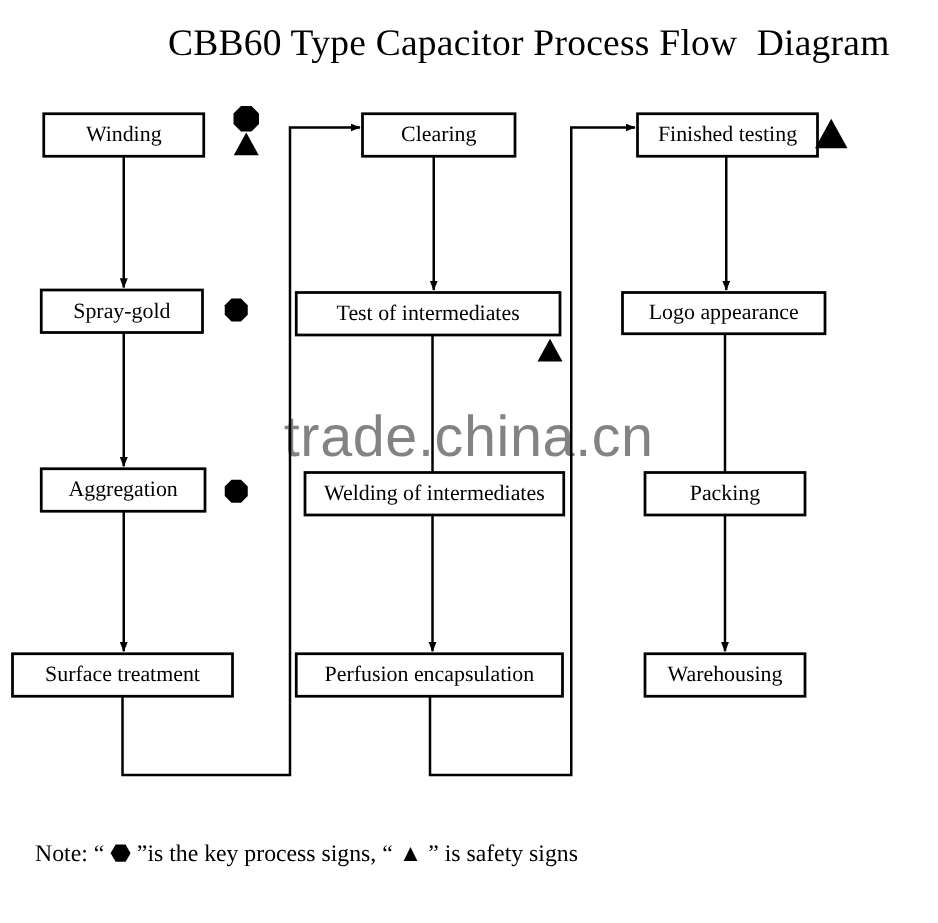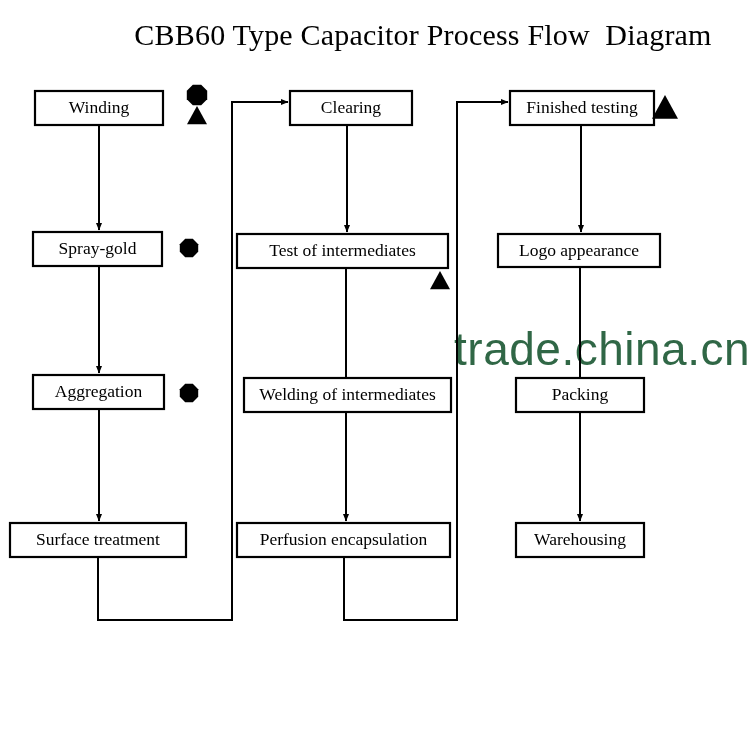--- a/index.html
+++ b/index.html
@@ -61,24 +61,24 @@
   }
   .sign-shape {
     fill: #000000;
     stroke: none;
   }
   #watermark {
     position: absolute;
     left: 0;
     top: 322px;
     width: 750px;
-    text-align: right;
+    text-align: center;
     font-family: "Liberation Sans", "DejaVu Sans", sans-serif;
     font-size: 46px;
-    color: #14532d;
+    color: #737373;
     opacity: 0.88;
     letter-spacing: 0.5px;
     pointer-events: none;
     white-space: pre;
   }
 </style>
 </head>
 <body>
 
 <div id="page">
@@ -160,14 +160,15 @@
     <g id="signs-layer">
         <polygon points="207.2,99.2 201.2,105.2 192.8,105.2 186.8,99.2 186.8,90.8 192.8,84.8 201.2,84.8 207.2,90.8" class="sign-shape"></polygon>
         <polygon points="197,106 207,124.2 187,124.2" class="sign-shape"></polygon>
         <polygon points="198.2,251.8 192.8,257.2 185.2,257.2 179.8,251.8 179.8,244.2 185.2,238.8 192.8,238.8 198.2,244.2" class="sign-shape"></polygon>
         <polygon points="198.2,396.8 192.8,402.2 185.2,402.2 179.8,396.8 179.8,389.2 185.2,383.8 192.8,383.8 198.2,389.2" class="sign-shape"></polygon>
         <polygon points="440,271 450,289.2 430,289.2" class="sign-shape"></polygon>
         <polygon points="665,95 678,118.66 652,118.66" class="sign-shape"></polygon>
       </g>
   </svg>
 
+  <div id="note">Note: “ ⬣ ”is the key process signs, “ ▲ ” is safety signs</div>
 
 </div>
 
 </body></html>

